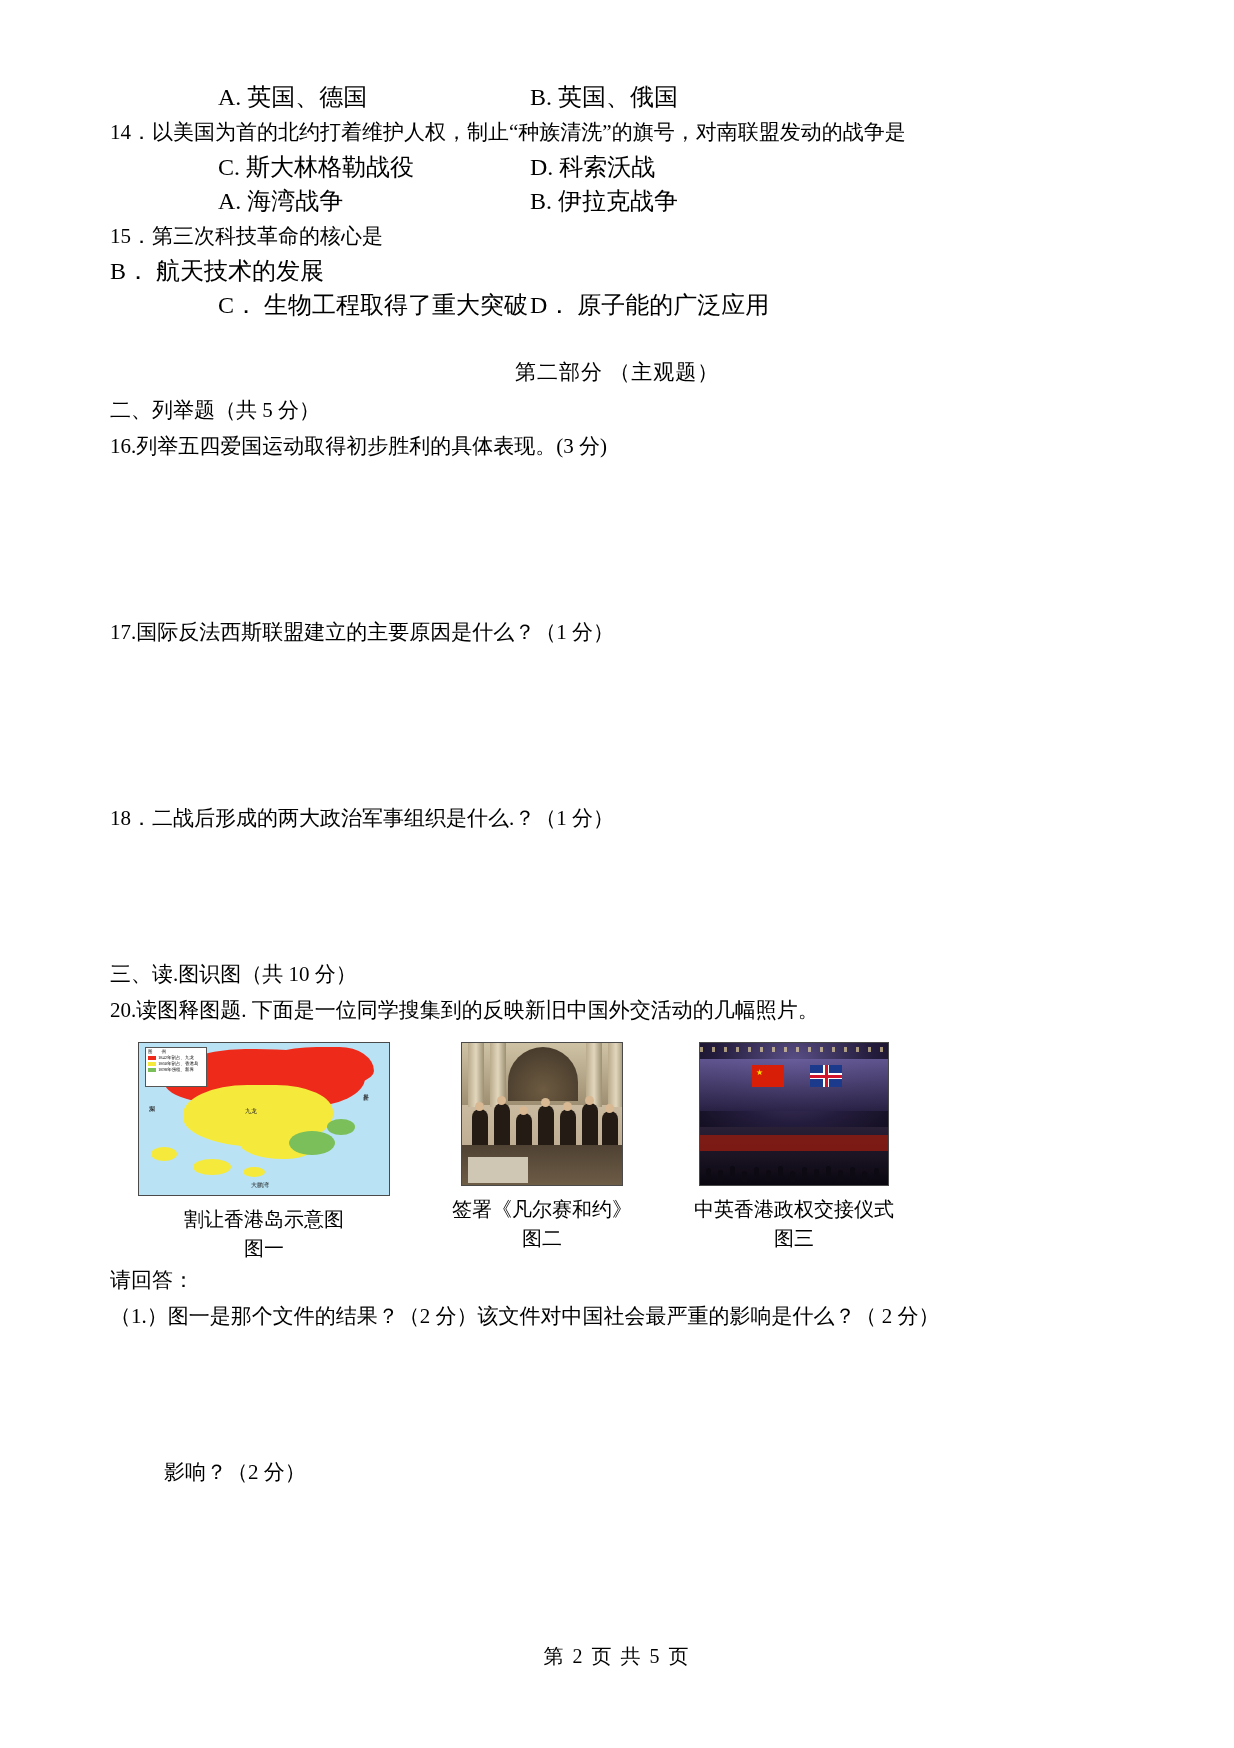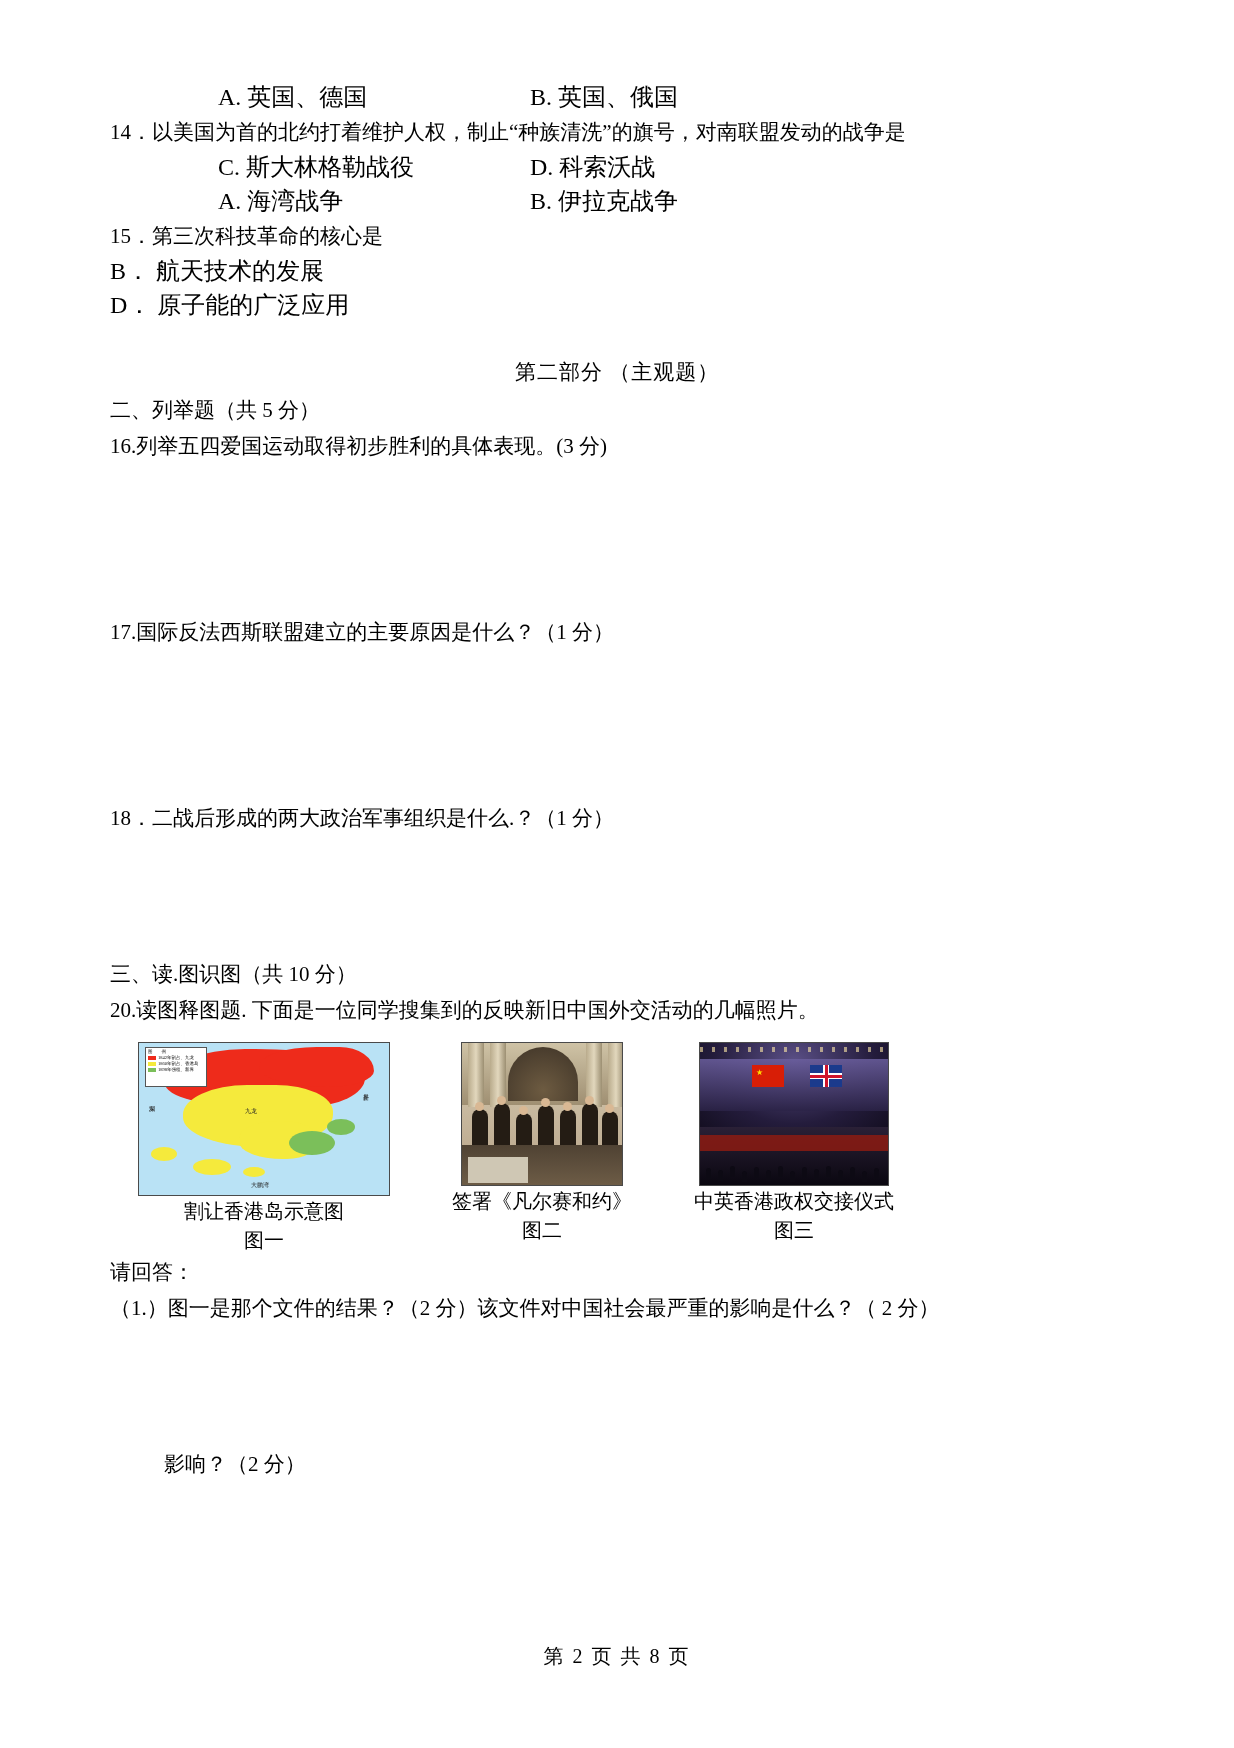--- a/index.html
+++ b/index.html
@@ -62,20 +62,21 @@
     align-items: center;
   }
   .fig-img {
     border: 1px solid #4a4a4a;
     overflow: hidden;
     position: relative;
   }
   .fig-cap {
     font-size: 20px;
     line-height: 30px;
+    margin-top: 8px;
     white-space: pre;
   }
   .fig-num {
     font-size: 20px;
     line-height: 28px;
     white-space: pre;
   }
 
   
   .map {
@@ -298,20 +299,21 @@
       <span class="opt-b">B. 伊拉克战争</span>
     </div>
   </div>
 
   <div>
     <div class="q-line">15．第三次科技革命的核心是</div>
     <div class="opt-row">
       <span class="opt-b">B． 航天技术的发展</span>
     </div>
     <div class="opt-row">
+      <span class="opt-a">C． 生物工程取得了重大突破</span>
       <span class="opt-b">D． 原子能的广泛应用</span>
     </div>
   </div>
 
   <div class="spacer-sm"></div>
 
   <div class="part-head">第二部分  （主观题）</div>
 
   <div class="sec-head">二、列举题（共 5 分）</div>
   <div class="q-line">16.列举五四爱国运动取得初步胜利的具体表现。(3 分)</div>
@@ -433,15 +435,15 @@
 
   </div>
 
   <div class="q-line" style="">请回答：</div>
   <div class="q-line">（1.）图一是那个文件的结果？（2 分）该文件对中国社会最严重的影响是什么？（ 2 分）</div>
 
   <div class="spacer-lg"></div>
 
   <div class="q-line" style="padding-left:54px;">影响？（2 分）</div>
 
-  <div class="footer">第 2 页 共 8 页</div>
+  <div class="footer">第 2 页 共 5 页</div>
 
 </div>
 
 </body></html>

